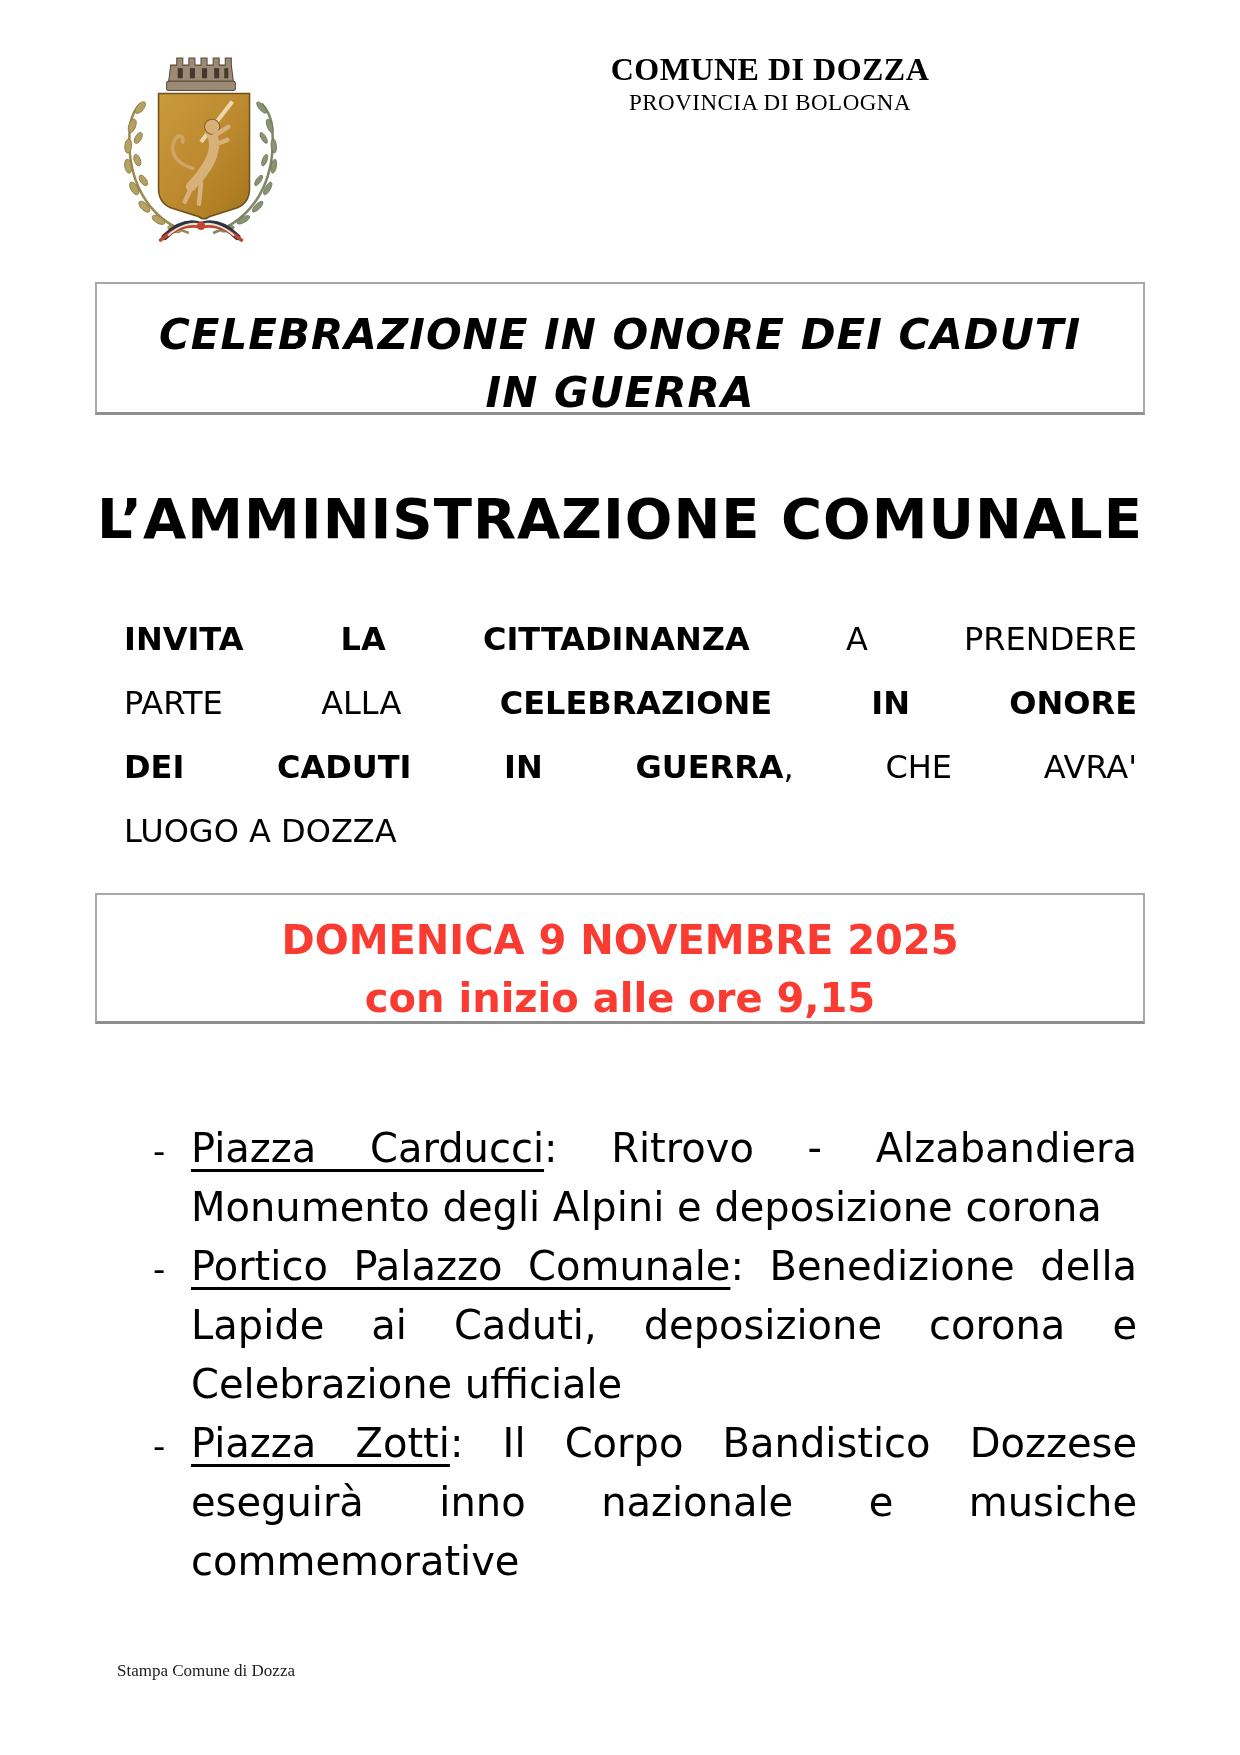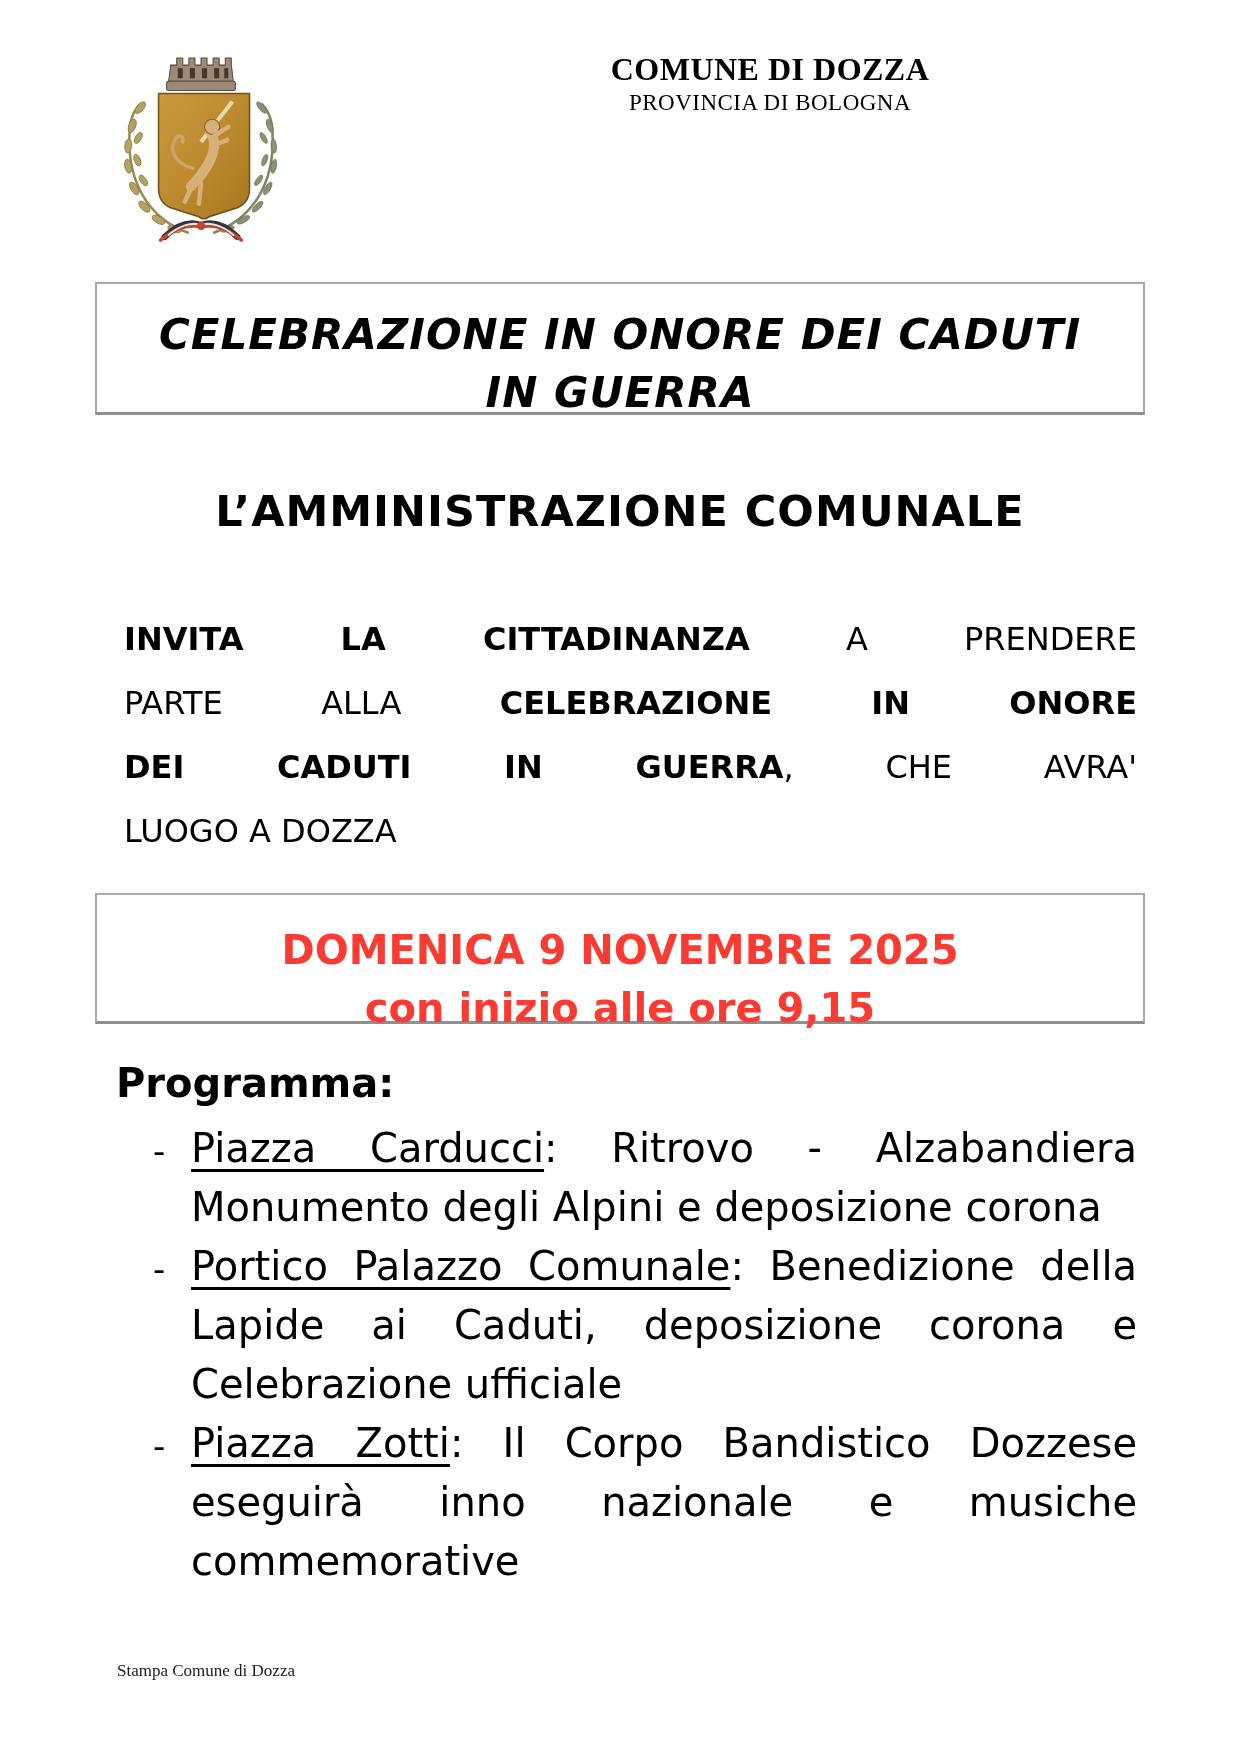--- a/index.html
+++ b/index.html
@@ -22,27 +22,27 @@
     position:absolute; left:95px; width:1050px; box-sizing:border-box;
     border:2px solid #a8a8a8; border-bottom:3px solid #8f8f8f;
     text-align:center; background:#fff;
   }
   .title-banner {
     top:282px; height:133px; padding-top:22px;
     font-size:42px; font-weight:bold; font-style:italic;
     line-height:58px; letter-spacing:1px;
   }
   .event-banner {
-    top:893px; height:131px; padding-top:26px;
+    top:893px; height:131px; padding-top:16px;
     font-size:40px; font-weight:bold; line-height:58px;
   }
 
   .subheading {
     position:absolute; left:95px; top:486px; width:1050px; text-align:center;
-    font-size:43px; font-weight:bold; letter-spacing:1px;
+    font-size:56px; font-weight:bold; letter-spacing:1px;
   }
 
   
   .invitation { position:absolute; left:124px; top:607px; width:1013px; font-size:32px; line-height:64px; }
   .program-heading { position:absolute; left:116px; top:1060px; font-size:40px; font-weight:bold; }
   .program { position:absolute; left:191px; top:1119px; width:946px; font-size:40px; line-height:59px; }
 
   .line { white-space:normal; }
   .line.j { text-align:justify; text-align-last:justify; text-justify:inter-word; }
   .b { font-weight:bold; }
@@ -159,21 +159,20 @@
       <div class="line j"><span>PARTE ALLA </span><span class="b">CELEBRAZIONE IN ONORE</span></div>
       <div class="line j"><span class="b">DEI CADUTI IN GUERRA</span><span>, CHE AVRA'</span></div>
       <div class="line"><span>LUOGO A DOZZA</span></div>
     </div>
 
   <div class="banner event-banner" style="color: rgb(250, 59, 49);">
     <div>DOMENICA 9 NOVEMBRE 2025</div>
     <div>con inizio alle ore 9,15</div>
   </div>
 
-  <div class="program-heading">Programma:</div>
 
   <div class="program">
       <div class="item">
         <span class="marker">-</span>
         <div class="line j"><span class="u">Piazza Carducci</span><span>: Ritrovo - Alzabandiera</span></div>
         <div class="line"><span>Monumento degli Alpini e deposizione corona</span></div>
       </div>
       <div class="item">
         <span class="marker">-</span>
         <div class="line j"><span class="u">Portico Palazzo Comunale</span><span>: Benedizione della</span></div>

